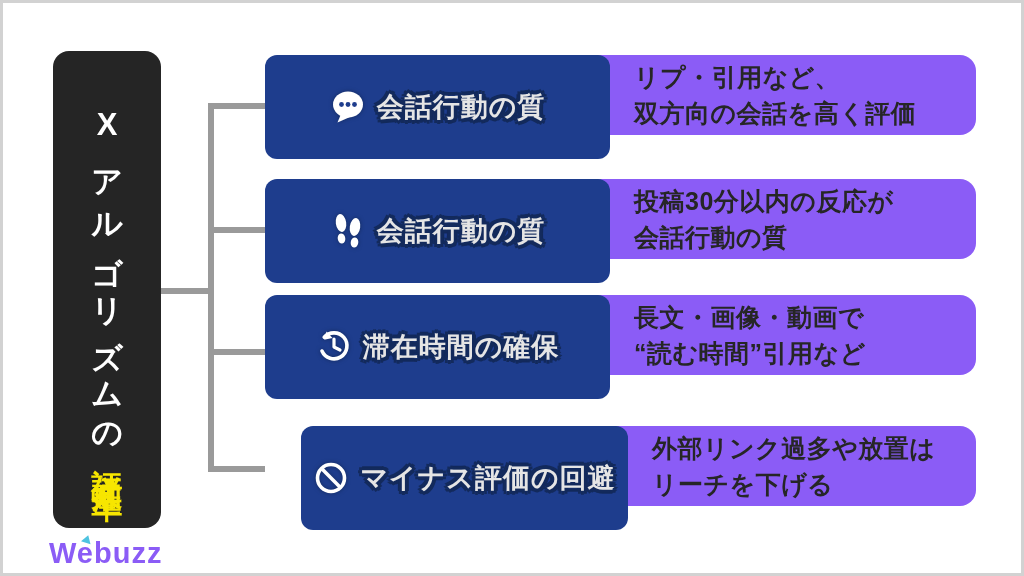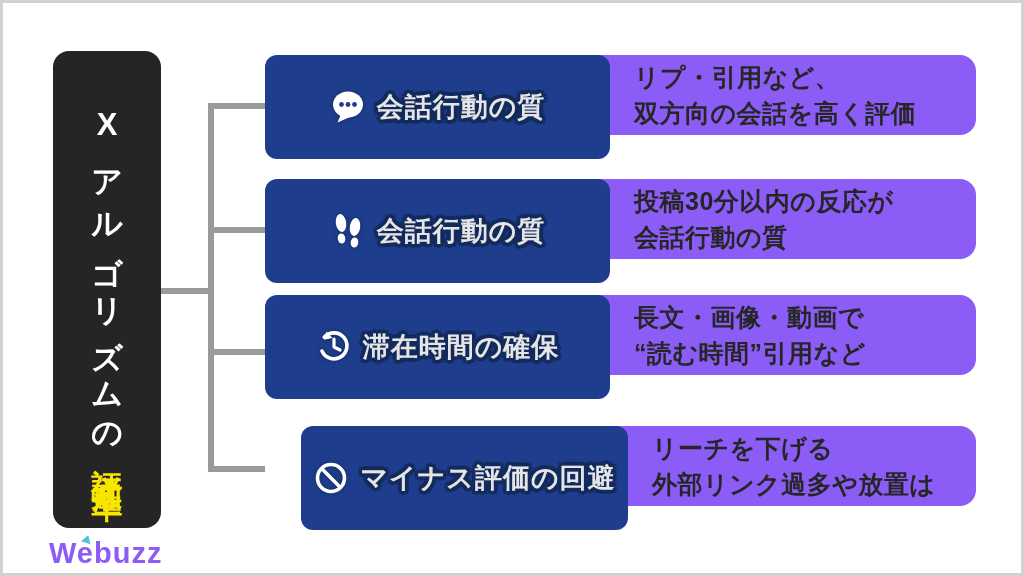--- a/index.html
+++ b/index.html
@@ -191,21 +191,21 @@
   <div class="label-box">
     <span class="label-icon">
       <svg viewBox="0 0 36 36">
         <circle cx="18" cy="18" r="13.5" fill="none" stroke="#ffffff" stroke-width="3.6"></circle>
         <line x1="8.6" y1="8.6" x2="27.4" y2="27.4" stroke="#ffffff" stroke-width="3.6"></line>
       </svg>
     </span>
     <span class="label-text">マイナス評価の回避</span>
   </div>
   <div class="desc-box">
+    <div class="desc-line">外部リンク過多や放置は</div>
     <div class="desc-line">リーチを下げる</div>
-    <div class="desc-line">外部リンク過多や放置は</div>
   </div>
 </div>
 
 <div class="footer-logo">
   <span class="logo-spark"></span>
   <span>Webuzz</span>
 </div>
 
 </body></html>

